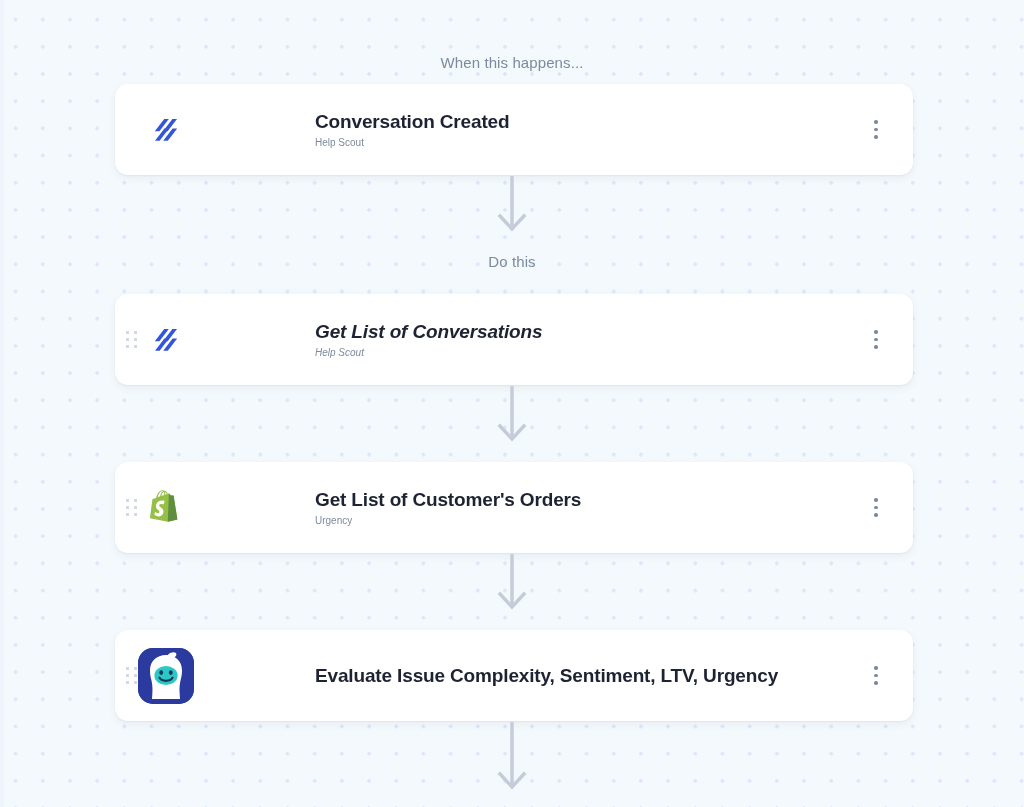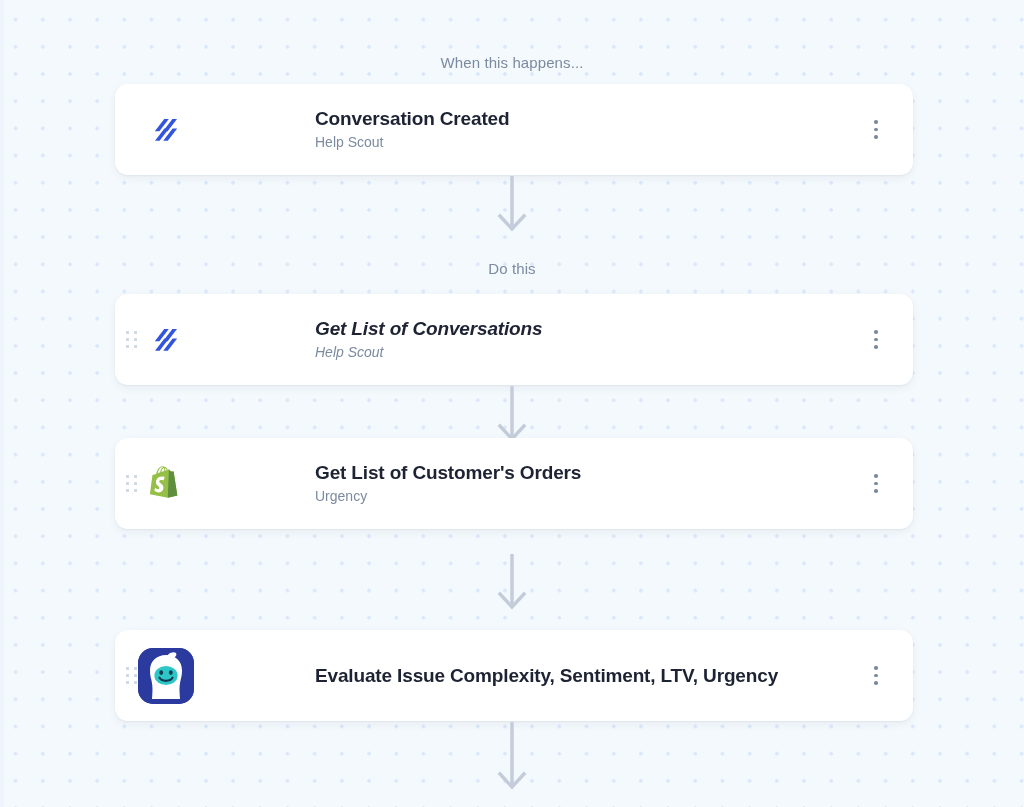--- a/index.html
+++ b/index.html
@@ -92,21 +92,21 @@
   .card-title {
     font-size:19px;
     font-weight:bold;
     color:#1d2333;
     line-height:1.25;
     letter-spacing:-.15px;
     white-space:nowrap;
   }
   .card-sub {
     margin-top:4px;
-    font-size:14px;
+    font-size:10px;
     color:#7c8aa0;
     line-height:1.25;
   }
 
   .kebab {
     position:absolute;
     right:26px; top:50%;
     transform:translateY(-50%);
     width:22px; height:26px;
     display:flex; flex-direction:column;
@@ -162,21 +162,21 @@
     </div>
   </div>
 
   <div class="connector" style="top:176px;">
     <svg width="40" height="62" viewBox="0 0 40 62">
       <path d="M20 0 L20 50" stroke="#c3ccd8" stroke-width="3.4" fill="none"></path>
       <path d="M8 40 L20 53 L32 40" stroke="#c3ccd8" stroke-width="3.4" fill="none" stroke-linecap="square"></path>
     </svg>
   </div>
 
-  <div class="section-label" style="top:260px;text-align:center;">Do this</div>
+  <div class="section-label" style="top:253px;text-align:center;">Do this</div>
 
   <div class="card" style="top:294px; height:91px;font-style:italic;">
 
     <div class="drag-handle">
       <i></i>
         <i></i>
         <i></i>
         <i></i>
         <i></i>
         <i></i>
@@ -205,21 +205,21 @@
     </div>
   </div>
 
   <div class="connector" style="top:386px;">
     <svg width="40" height="62" viewBox="0 0 40 62">
       <path d="M20 0 L20 50" stroke="#c3ccd8" stroke-width="3.4" fill="none"></path>
       <path d="M8 40 L20 53 L32 40" stroke="#c3ccd8" stroke-width="3.4" fill="none" stroke-linecap="square"></path>
     </svg>
   </div>
 
-  <div class="card" style="top:438px; height:91px;">
+  <div class="card" style="top:462px; height:91px;">
 
     <div class="drag-handle">
       <i></i>
         <i></i>
         <i></i>
         <i></i>
         <i></i>
         <i></i>
     </div>
 

